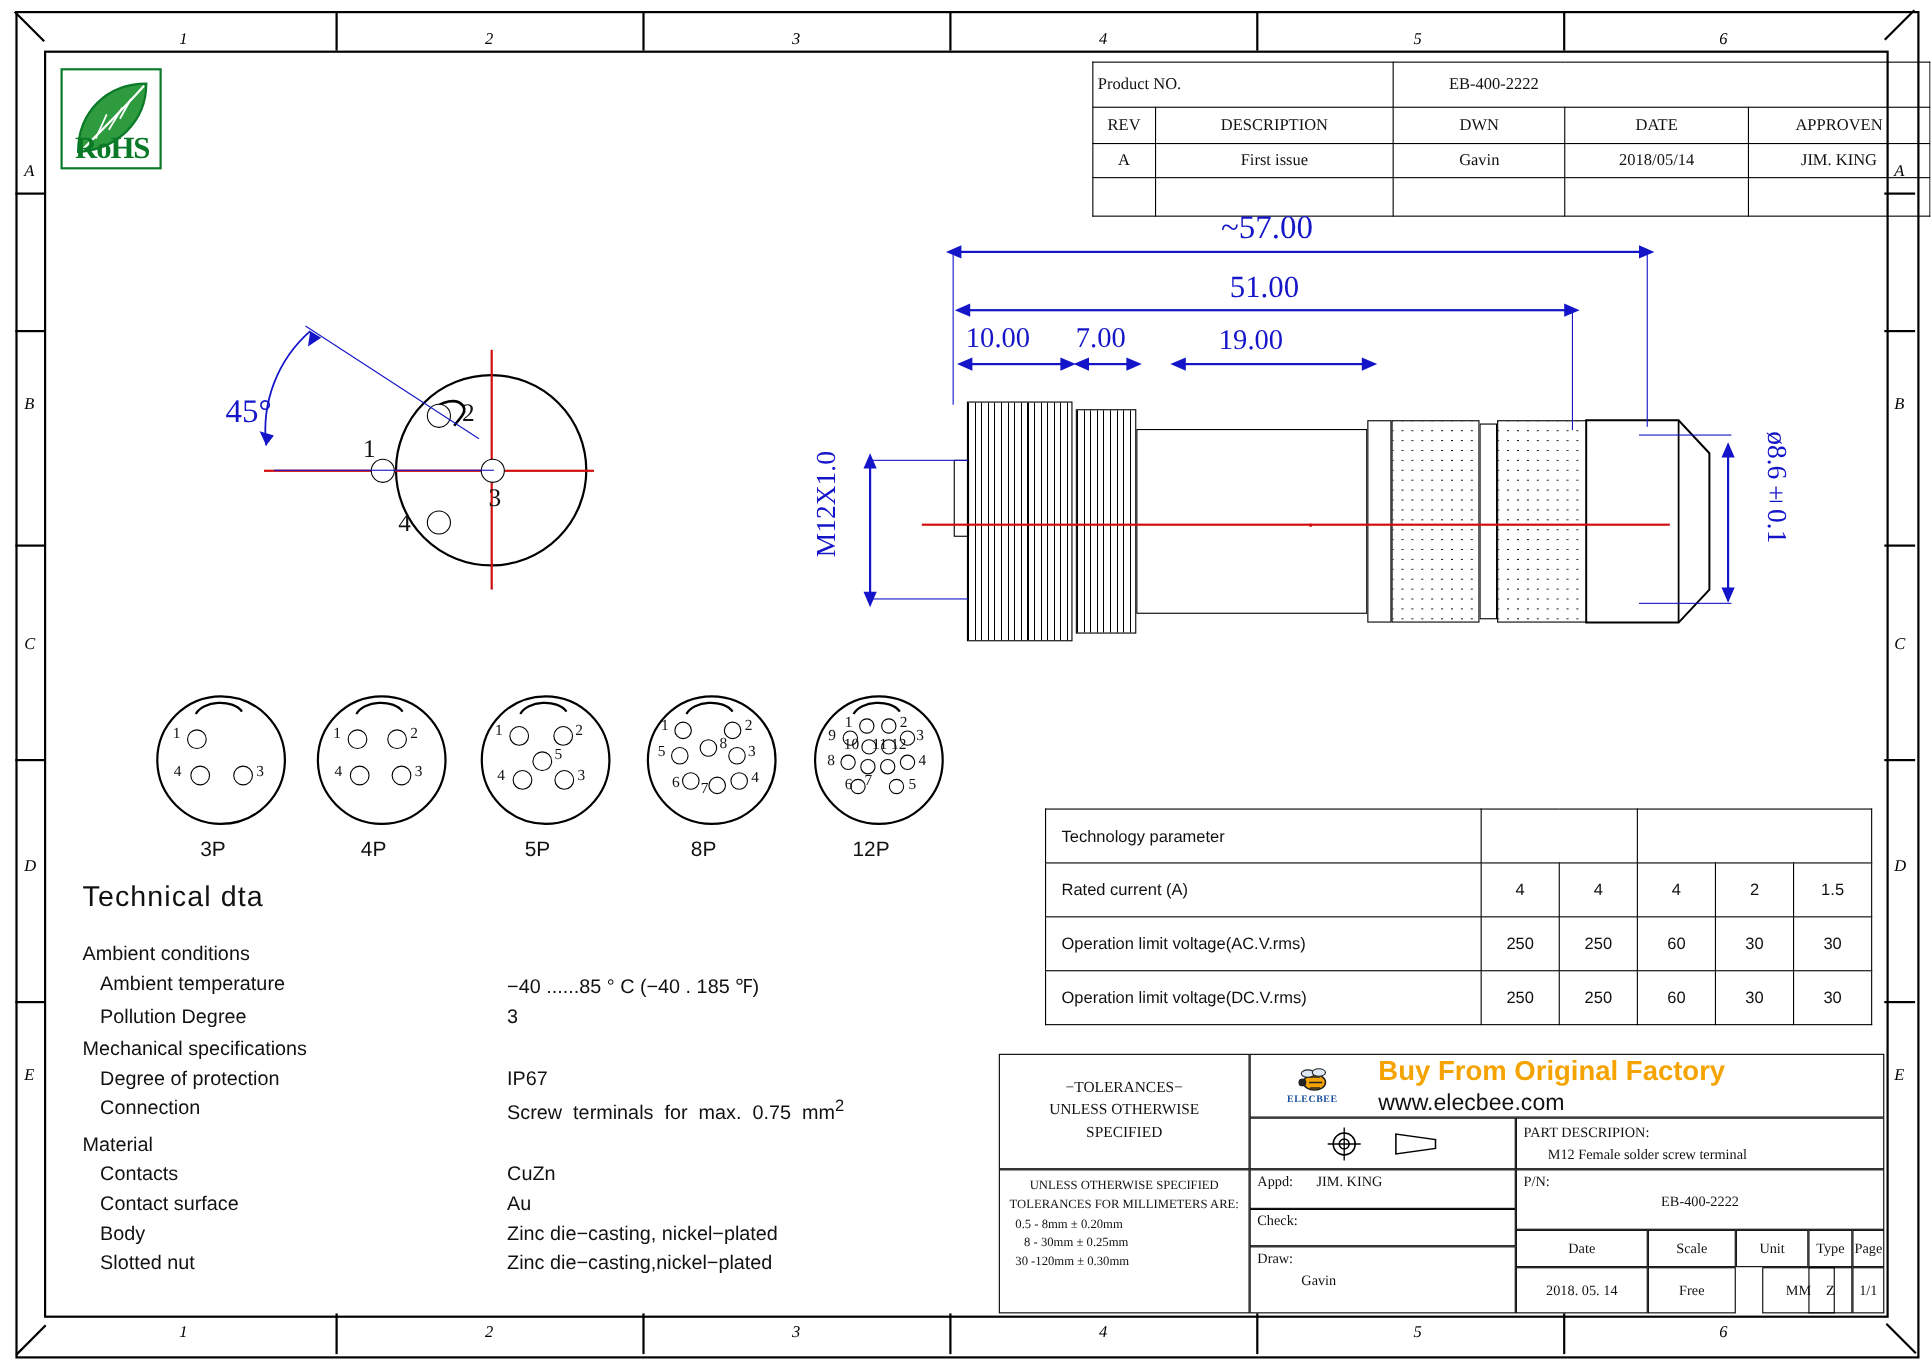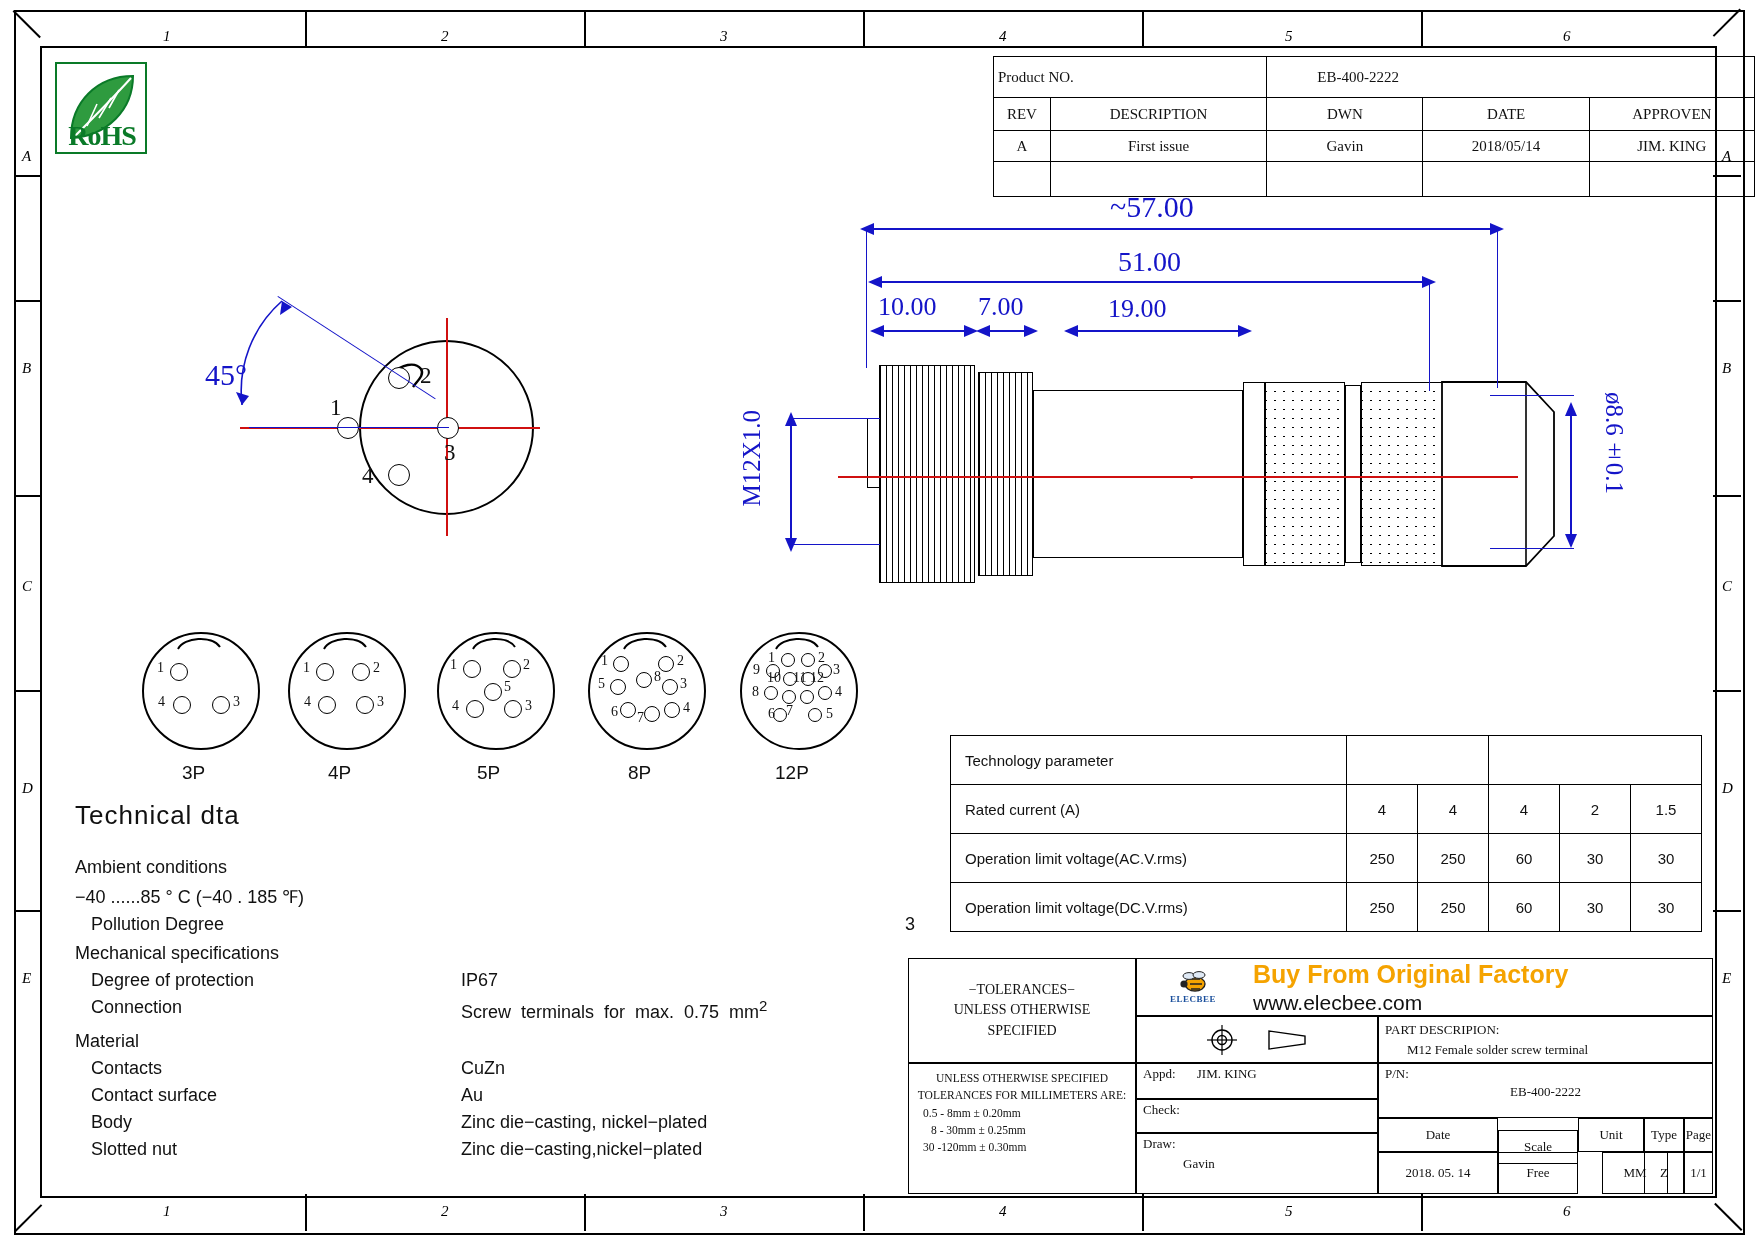--- a/index.html
+++ b/index.html
@@ -378,23 +378,24 @@
     <div class="pin-lbl" style="left:826px;top:706px;">5</div>
     <div class="cfg-name" style="left:775px;top:762px;">12P</div>
   </div>
 
   <div class="abs" style="left:75px;top:800px;width:840px;">
     <div class="tech-title">Technical  dta</div>
 
     <div style="margin-top:26px;">
       <div class="tech">Ambient conditions</div>
       <div style="display:flex;margin-top:6px;">
+        <div class="tech" style="width:370px;padding-left:16px;">Ambient  temperature</div>
         <div class="tech">−40 ......85 ° C (−40 .   185 ℉)</div>
       </div>
-      <div style="display:flex;margin-top:6px;justify-content:space-between;">
+      <div style="display:flex;margin-top:6px;">
         <div class="tech" style="width:370px;padding-left:16px;">Pollution  Degree</div>
         <div class="tech">3</div>
       </div>
 
       <div class="tech" style="margin-top:8px;">Mechanical specifications</div>
       <div style="display:flex;margin-top:6px;">
         <div class="tech" style="width:370px;padding-left:16px;">Degree  of  protection</div>
         <div class="tech">IP67</div>
       </div>
       <div style="display:flex;margin-top:6px;">
@@ -514,21 +515,21 @@
     <div class="cell" style="left:470px;top:105px;width:335px;height:55px;padding:2px 6px;">
       <div>P/N:</div>
       <div style="text-align:center;margin-top:2px;">EB-400-2222</div>
     </div>
 
     <div class="cell" style="left:228px;top:141px;width:242px;height:34px;padding:2px 6px;">
       <span>Check:</span>
     </div>
 
     <div class="cell ctr" style="left:470px;top:160px;width:120px;height:34px;">Date</div>
-    <div class="cell ctr" style="left:590px;top:172px;width:80px;height:34px;">Scale</div>
+    <div class="cell ctr" style="left:590px;top:160px;width:80px;height:34px;">Scale</div>
     <div class="cell ctr" style="left:670px;top:160px;width:66px;height:34px;">Unit</div>
     <div class="cell ctr" style="left:736px;top:160px;width:40px;height:34px;">Type</div>
     <div class="cell ctr" style="left:776px;top:160px;width:29px;height:34px;">Page</div>
 
     <div class="cell" style="left:228px;top:175px;width:242px;height:61px;padding:2px 6px;">
       <div>Draw:</div>
       <div style="padding-left:40px;margin-top:4px;">Gavin</div>
     </div>
 
     <div class="cell ctr" style="left:470px;top:194px;width:120px;height:42px;">2018. 05. 14</div>

